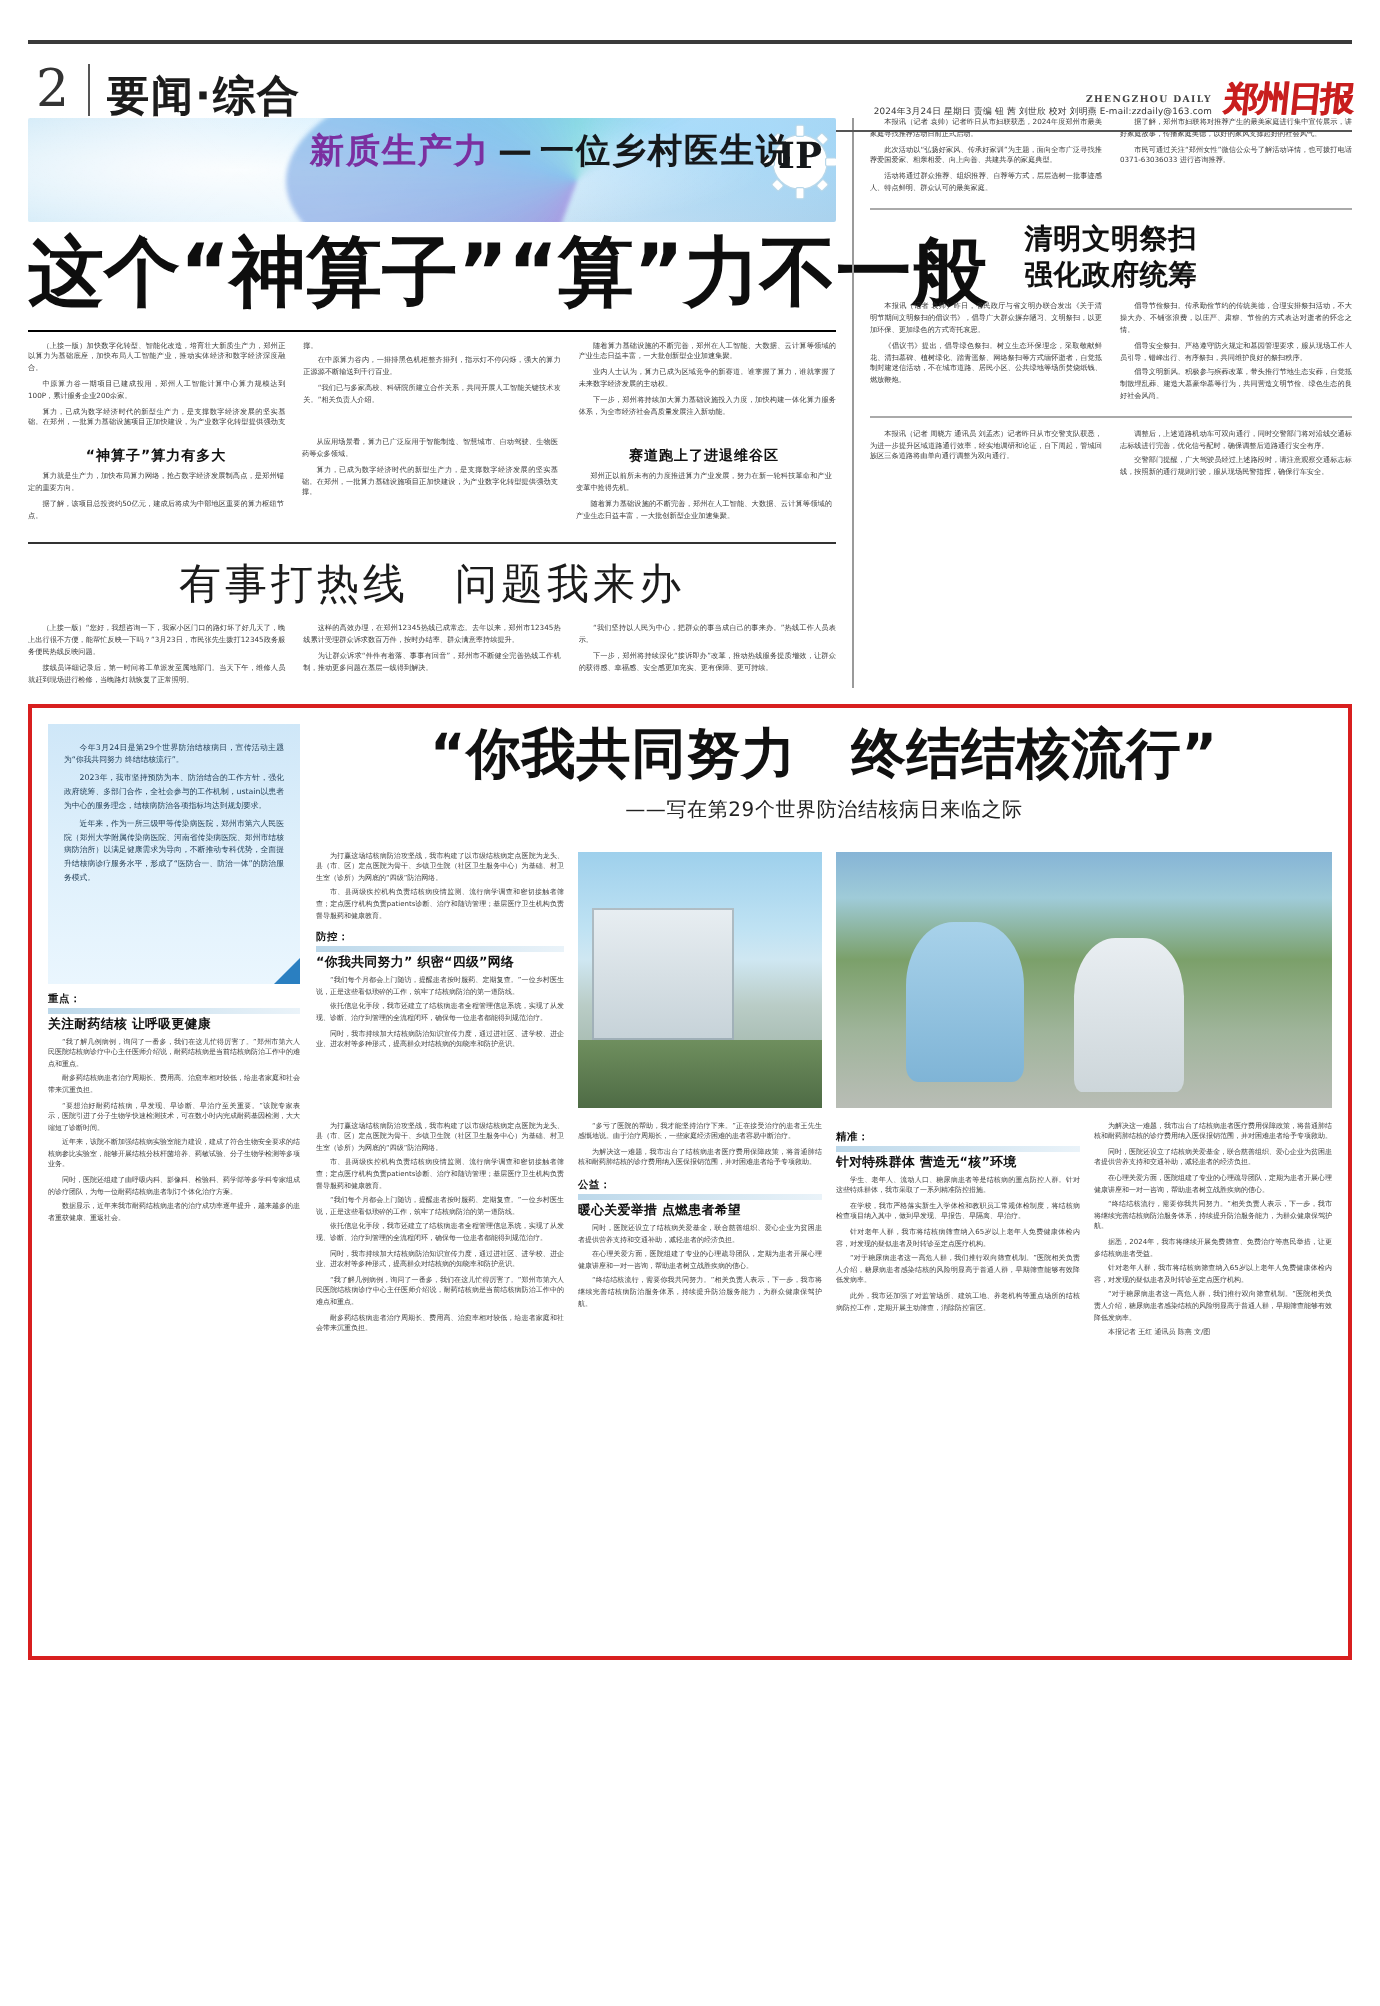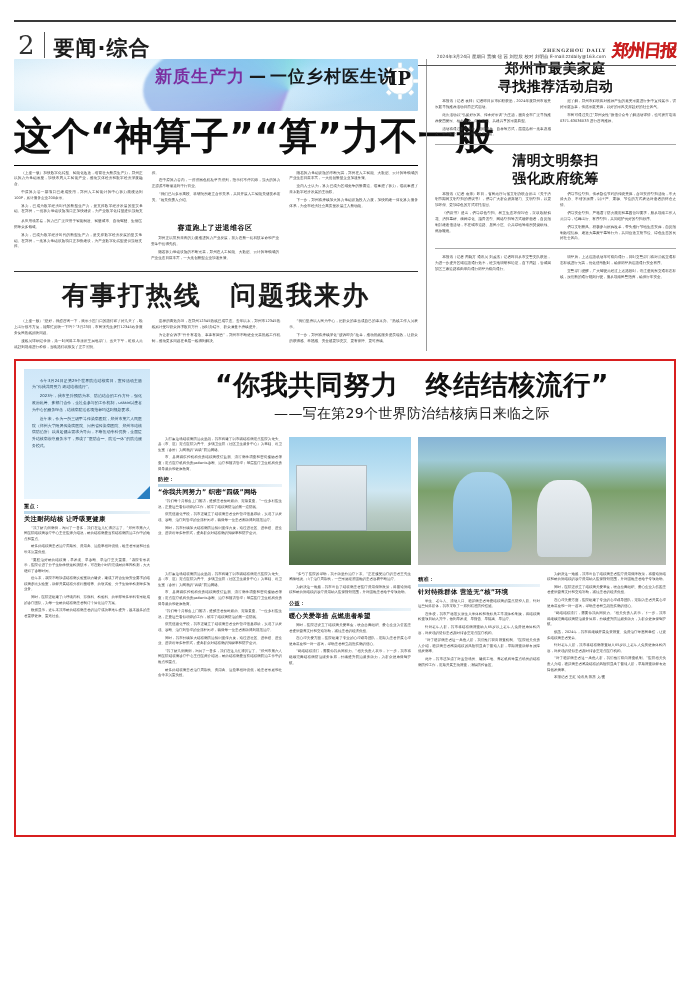--- a/index.html
+++ b/index.html
@@ -97,21 +97,21 @@
 
   
   .rc-head {
     font-size: 14px; font-weight:700; color:#111; text-align:center; line-height:1.3;
     margin-bottom: 4px; letter-spacing:.4px;
   }
   .rc-block { margin-bottom: 4px; }
 
   
   .mid-title {
-    font-size: 26px; font-weight:700; color:#1b1b1b; text-align:center; letter-spacing:2px;
+    font-size: 21px; font-weight:400; color:#1b1b1b; text-align:center; letter-spacing:2px;
     margin: 5px 0 6px;
   }
 
   
   .feature {
     position: relative; margin-top: 8px; border: 2.5px solid #d81f1f;
     padding: 8px 8px 6px; height: 478px; background:#fff;
   }
   .feature-inner { display:flex; gap:8px; height:100%; }
   .f-col { }
@@ -123,21 +123,21 @@
   .f-lead p { text-indent:2em; margin-bottom:2px; }
   .f-lead::after {
     content:""; position:absolute; right:0; bottom:0; border-style:solid;
     border-width: 0 0 13px 13px; border-color: transparent transparent #2a7fc1 transparent;
   }
   .f-title {
     font-size: 27px; font-weight:700; color:#111; text-align:center; letter-spacing:.5px;
     line-height:1.15; white-space: nowrap;
   }
   .f-sub {
-    font-size: 14px; color:#222; text-align:center; margin-top:5px; letter-spacing:.3px;
+    font-size: 10px; color:#222; text-align:center; margin-top:5px; letter-spacing:.3px;
   }
   .photo { background:#9fb8c9; position:relative; overflow:hidden; }
   .photo.hospital {
     background:
       linear-gradient(180deg,#9ed0ec 0%, #bfe2f3 30%, #cfe7f2 42%, #b9ccc6 60%, #8fa596 100%);
   }
   .photo.hospital::before{
     content:""; position:absolute; left:6%; top:22%; width:58%; height:52%;
     background: linear-gradient(180deg,#e8eef2,#c6d2d8);
     box-shadow: inset 0 0 0 1px rgba(120,140,150,.5);
@@ -225,20 +225,27 @@
         <p>算力，已成为数字经济时代的新型生产力，是支撑数字经济发展的坚实基础。在郑州，一批算力基础设施项目正加快建设，为产业数字化转型提供强劲支撑。</p>
         <p>在中原算力谷内，一排排黑色机柜整齐排列，指示灯不停闪烁，强大的算力正源源不断输送到千行百业。</p>
         <p>“我们已与多家高校、科研院所建立合作关系，共同开展人工智能关键技术攻关。”相关负责人介绍。</p>
         <p>随着算力基础设施的不断完善，郑州在人工智能、大数据、云计算等领域的产业生态日益丰富，一大批创新型企业加速集聚。</p>
         <p>业内人士认为，算力已成为区域竞争的新赛道。谁掌握了算力，谁就掌握了未来数字经济发展的主动权。</p>
         <p>下一步，郑州将持续加大算力基础设施投入力度，加快构建一体化算力服务体系，为全市经济社会高质量发展注入新动能。</p>
       </div>
 
       <div style="display:flex; gap:9px; margin-top:4px;">
         <div style="width:128px;">
+          <div class="sub-h">“神算子”算力有多大</div>
+          <div class="txtcol">
+            <p>算力就是生产力，加快布局算力网络，抢占数字经济发展制高点，是郑州锚定的重要方向。</p>
+            <p>据了解，该项目总投资约50亿元，建成后将成为中部地区重要的算力枢纽节点。</p>
+          </div>
+        </div>
+        <div style="width:128px;">
           <div class="txtcol">
             <p>从应用场景看，算力已广泛应用于智能制造、智慧城市、自动驾驶、生物医药等众多领域。</p>
             <p>算力，已成为数字经济时代的新型生产力，是支撑数字经济发展的坚实基础。在郑州，一批算力基础设施项目正加快建设，为产业数字化转型提供强劲支撑。</p>
           </div>
         </div>
         <div style="width:128px;">
           <div class="sub-h">赛道跑上了进退维谷区</div>
           <div class="txtcol">
             <p>郑州正以前所未有的力度推进算力产业发展，努力在新一轮科技革命和产业变革中抢得先机。</p>
             <p>随着算力基础设施的不断完善，郑州在人工智能、大数据、云计算等领域的产业生态日益丰富，一大批创新型企业加速集聚。</p>
@@ -257,22 +264,20 @@
         <p>“我们坚持以人民为中心，把群众的事当成自己的事来办。”热线工作人员表示。</p>
         <p>下一步，郑州将持续深化“接诉即办”改革，推动热线服务提质增效，让群众的获得感、幸福感、安全感更加充实、更有保障、更可持续。</p>
       </div>
     </div>
 
     <div class="vdiv"></div>
 
     <div class="col-right">
 
       <div class="rc-block">
-        <div class="rc-head" style="white-space:pre-line;">郑州市最美家庭
-寻找推荐活动启动</div>
         <div class="txtcol cols2">
           <p>本报讯（记者 袁帅）记者昨日从市妇联获悉，2024年度郑州市最美家庭寻找推荐活动日前正式启动。</p>
           <p>此次活动以“弘扬好家风、传承好家训”为主题，面向全市广泛寻找推荐爱国爱家、相亲相爱、向上向善、共建共享的家庭典型。</p>
           <p>活动将通过群众推荐、组织推荐、自荐等方式，层层选树一批事迹感人、特点鲜明、群众认可的最美家庭。</p>
           <p>据了解，郑州市妇联将对推荐产生的最美家庭进行集中宣传展示，讲好家庭故事，传播家庭美德，以好的家风支撑起好的社会风气。</p>
           <p>市民可通过关注“郑州女性”微信公众号了解活动详情，也可拨打电话0371-63036033 进行咨询推荐。</p>
         </div>
       </div>
 
       <div class="hr-thin"></div>

